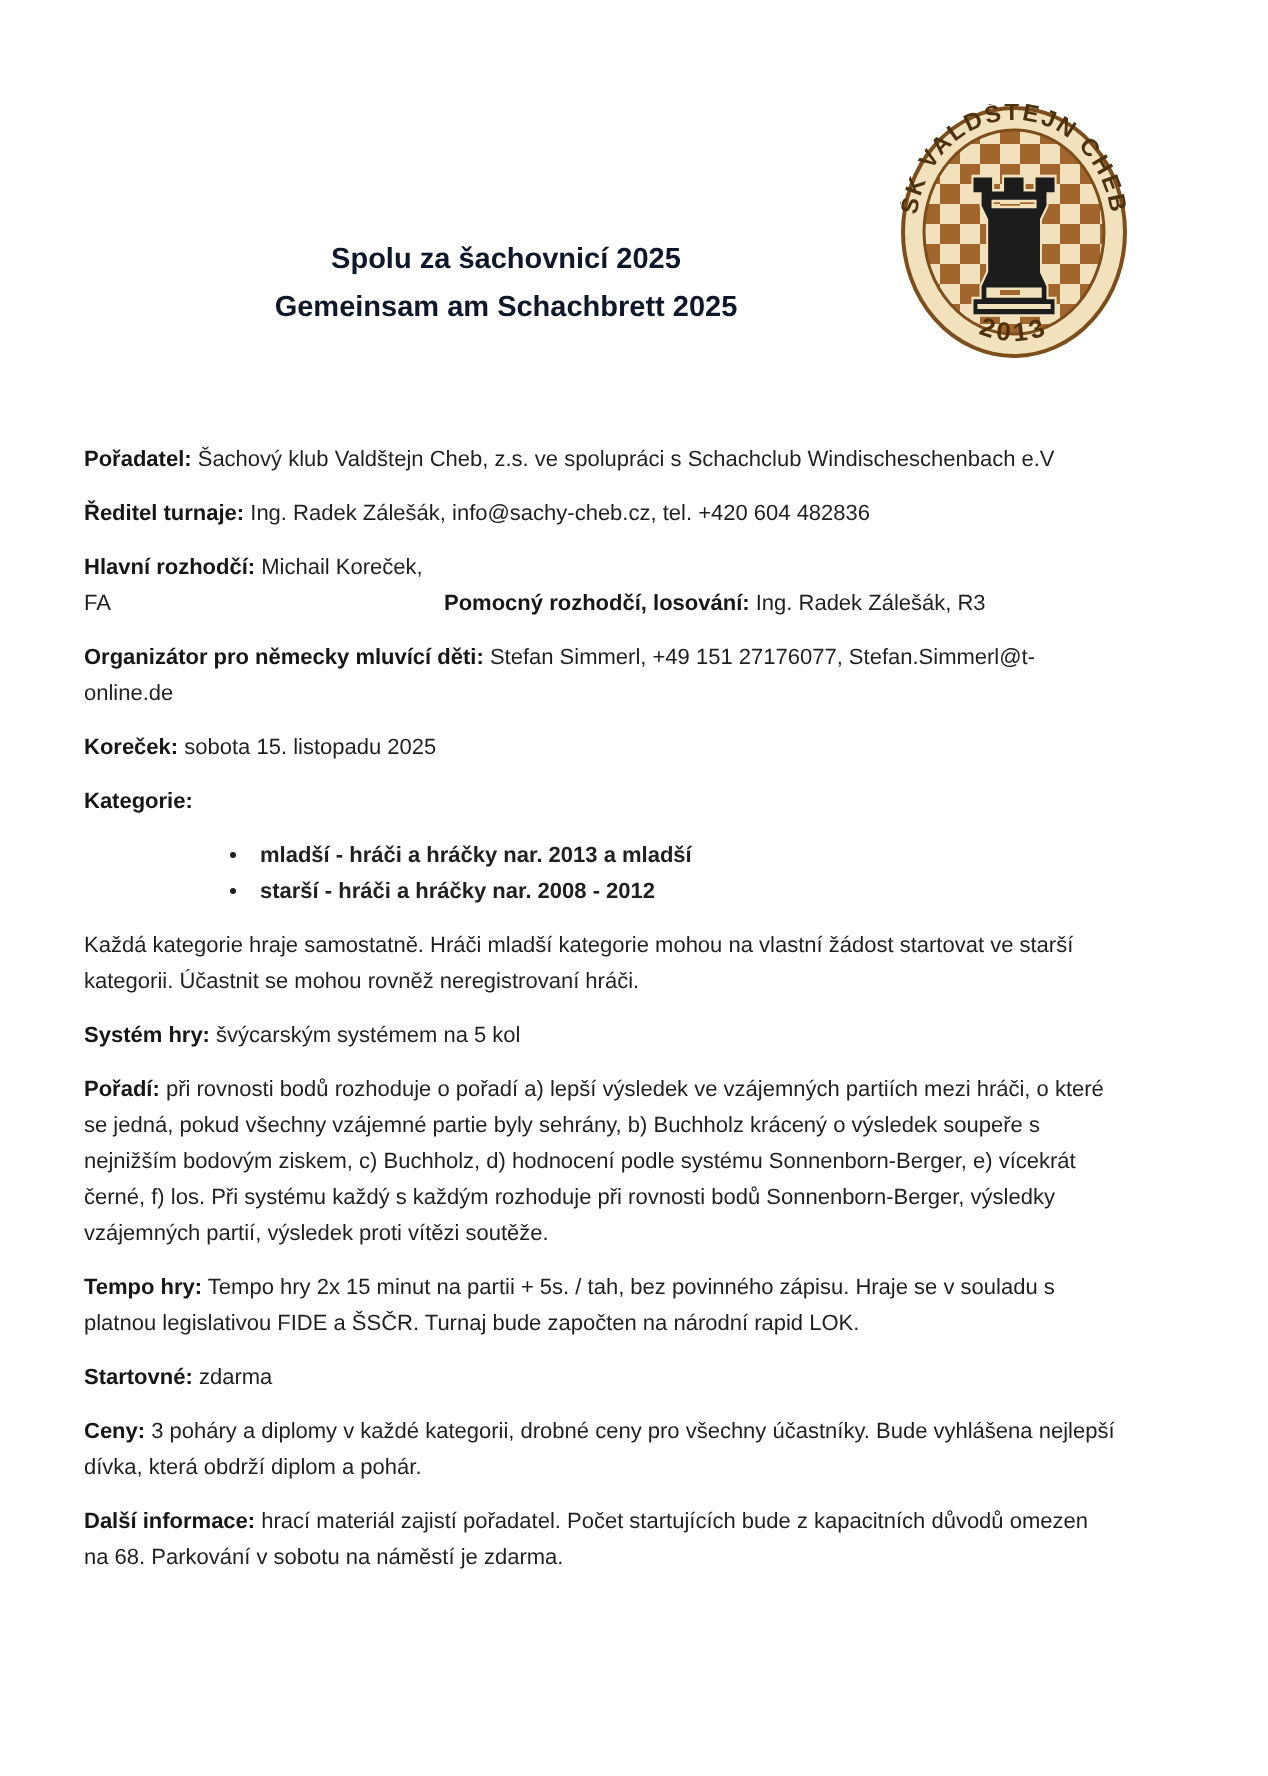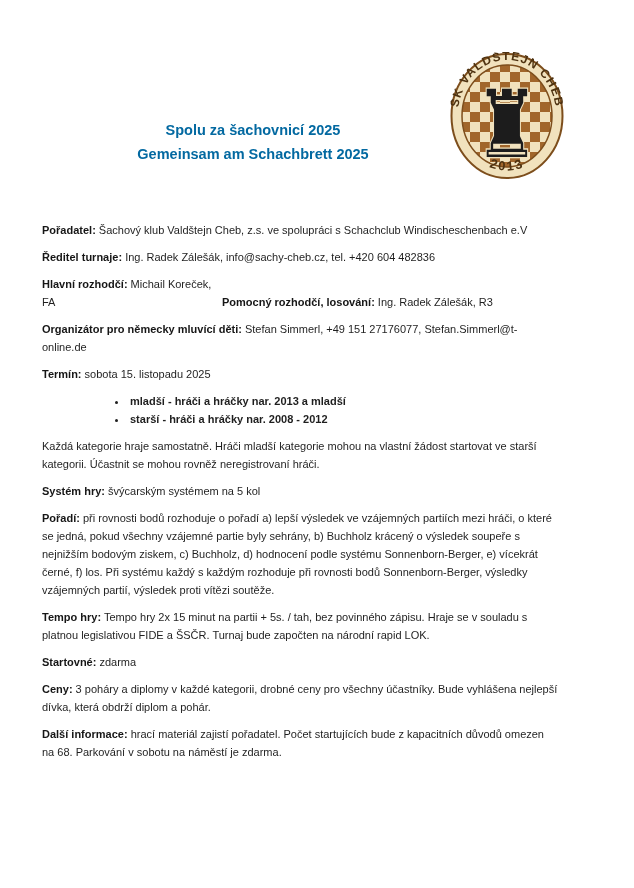--- a/index.html
+++ b/index.html
@@ -7,21 +7,21 @@
     position:relative;
     width:634px;height:888px;
     margin:0 auto;
     background:#ffffff;
     font-family:"Liberation Sans",sans-serif;
     color:#1f1f1f;
     overflow:hidden;
   }
   .title{
     position:absolute;left:59px;top:118px;width:388px;
-    text-align:center;font-weight:700;font-size:14.5px;line-height:24px;color:#0369a1;
+    text-align:center;font-weight:700;font-size:14.5px;line-height:24px;color:#0f172a;
   }
   .logo{
     position:absolute;left:450px;top:52px;width:114px;height:128px;
   }
   .content{
     position:absolute;left:42px;top:221px;width:516px;
     font-size:11px;line-height:18px;
   }
   .para{margin:0 0 9px 0;}
   .para strong{font-weight:700;color:#161616;}
@@ -80,24 +80,27 @@
 
     <p class="para">
       <span class="dual-left"><strong>Hlavní rozhodčí:</strong><span> Michail Koreček, FA</span></span><span><strong>Pomocný rozhodčí, losování:</strong><span> Ing. Radek Zálešák, R3</span></span>
     </p>
 
     <p class="para">
       <strong>Organizátor pro německy mluvící děti:</strong><span> Stefan Simmerl, +49 151 27176077, Stefan.Simmerl@t-online.de</span>
     </p>
 
     <p class="para">
-      <strong>Termín:</strong><span> sobota 15. listopadu 2025</span>
+      <strong>Koreček:</strong><span> sobota 15. listopadu 2025</span>
     </p>
 
 
+    <p class="para">
+      <strong>Kategorie:</strong><span></span>
+    </p>
 
     <ul class="cats">
       <li><strong>mladší</strong><span> - hráči a hráčky nar. 2013 a mladší</span></li>
       <li><strong>starší</strong><span> - hráči a hráčky nar. 2008 - 2012</span></li>
     </ul>
 
     <p class="para"><span>Každá kategorie hraje samostatně. Hráči mladší kategorie mohou na vlastní žádost startovat ve starší kategorii. Účastnit se mohou rovněž neregistrovaní hráči.</span></p>
 
     <p class="para">
       <strong>Systém hry:</strong><span> švýcarským systémem na 5 kol</span>

